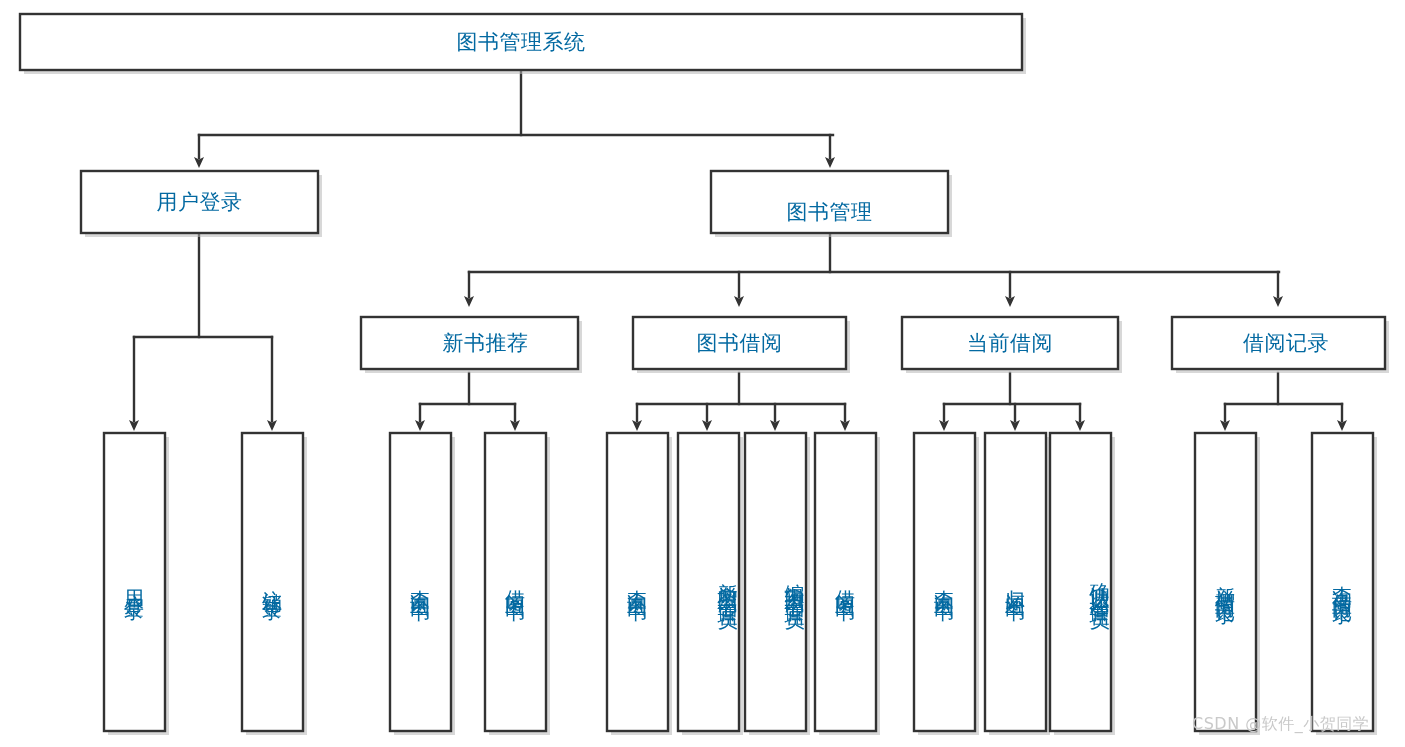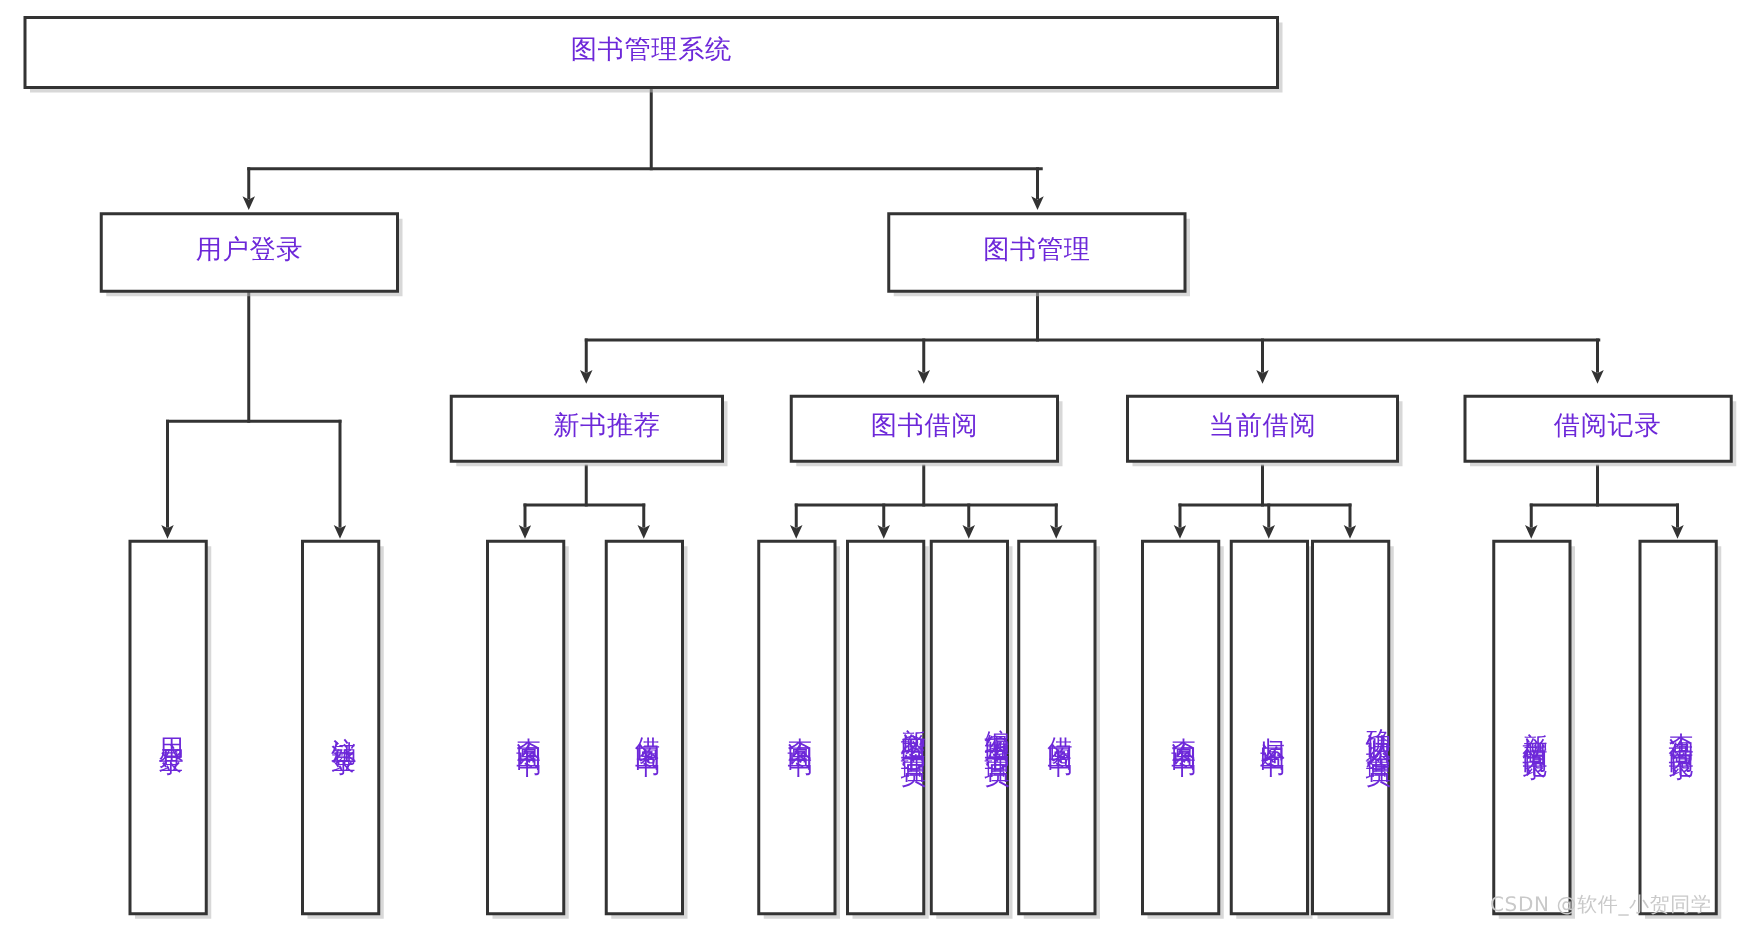--- a/index.html
+++ b/index.html
@@ -42,22 +42,22 @@
     stroke-linecap: square;
   }
   .arrow-head {
     fill: #333333;
   }
   .node-label {
     position: absolute;
     display: flex;
     align-items: center;
     justify-content: center;
-    color: #6d28d9;
-    font-family: Liberation Mono, monospace;
+    color: #0369a1;
+    font-family: Liberation Sans, sans-serif;
     pointer-events: none;
     box-sizing: border-box;
   }
   .node-label.horizontal {
     font-size: 21px;
     letter-spacing: 0.5px;
     line-height: 1.1;
   }
   .node-label.vertical {
     writing-mode: vertical-rl;
@@ -192,21 +192,21 @@
 
       <rect class="node-box-shadow" x="1316" y="437" width="61" height="298"></rect>
       <rect class="node-box" x="1312" y="433" width="61" height="298"></rect>
     </g>
   </svg>
 
   <div class="node-label horizontal" style="left:20px; top:14px; width:1002px; height:56px;">图书管理系统</div>
 
   <div class="node-label horizontal" style="left:81px; top:171px; width:237px; height:62px;">用户登录</div>
 
-  <div class="node-label horizontal" style="left:711px; top:171px; width:237px; height:62px;">图书管理</div>
+  <div class="node-label horizontal" style="left:711px; top:181px; width:237px; height:62px;">图书管理</div>
 
   <div class="node-label horizontal" style="left:361px; top:317px; width:249px; height:52px;">新书推荐</div>
 
   <div class="node-label horizontal" style="left:902px; top:317px; width:216px; height:52px;">当前借阅</div>
 
   <div class="node-label horizontal" style="left:633px; top:317px; width:213px; height:52px;">图书借阅</div>
 
   <div class="node-label horizontal" style="left:1172px; top:317px; width:228px; height:52px;">借阅记录</div>
 
   <div class="node-label vertical" style="left:104px; top:433px; width:61px; height:298px;">用户登录</div>

